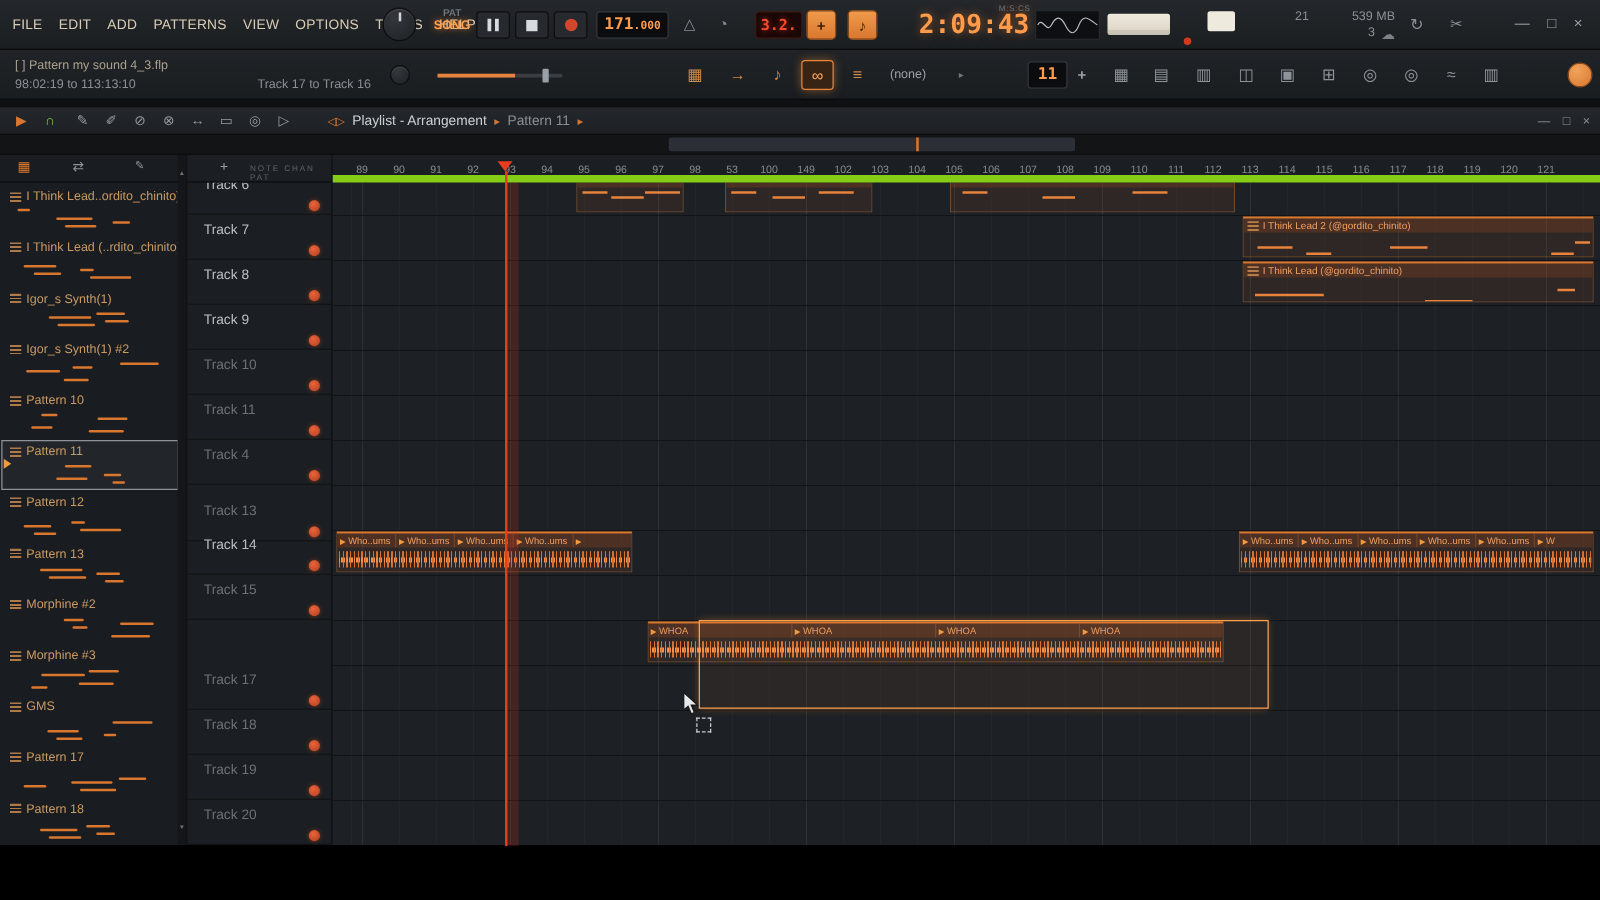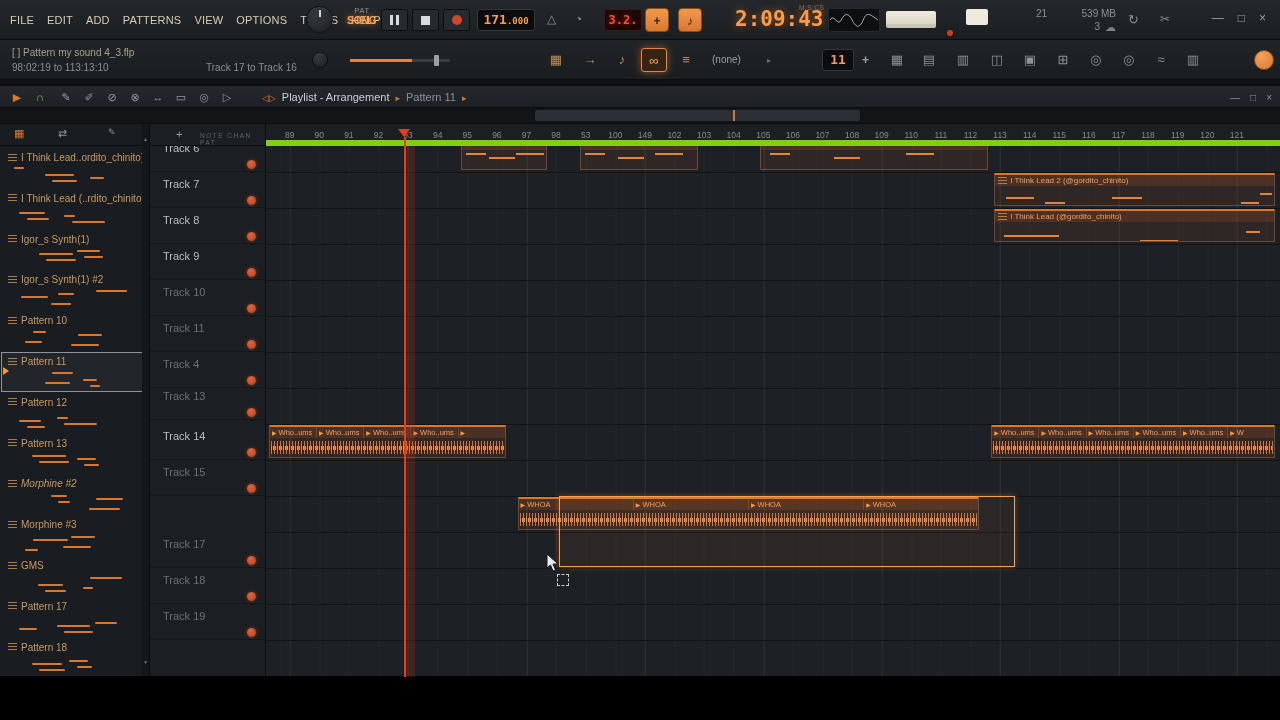--- a/index.html
+++ b/index.html
@@ -331,21 +331,21 @@
               <span class="pk-ico"></span>
               <span>Pattern 13</span>
             </div>
             <div class="pk-prev">
               <i style="left: 59%; top: 13px; width: 15px;"></i>
               <i style="left: 22%; top: 10px; width: 30px;"></i>
               <i style="left: 53%; top: 7px; width: 19px;"></i>
               <i style="left: 16%; top: 4px; width: 34px;"></i>
             </div>
           </div>
-          <div class="pk-item" style="top: 326.4px; font-style: italic;">
+          <div class="pk-item" style="top: 326.4px;">
             <div class="pk-name">
               <span class="pk-ico"></span>
               <span>Morphine #2</span>
             </div>
             <div class="pk-prev">
               <i style="left: 38%; top: 10px; width: 12px;"></i>
               <i style="left: 69%; top: 7px; width: 27px;"></i>
               <i style="left: 32%; top: 4px; width: 16px;"></i>
               <i style="left: 63%; top: 17px; width: 31px;"></i>
             </div>
@@ -429,21 +429,21 @@
             <span class="th-dot"></span>
           </div>
           <div class="th-row" style="top: 180px;">
             <span class="th-name">Track 11</span>
             <span class="th-dot"></span>
           </div>
           <div class="th-row" style="top: 216px;">
             <span class="th-name">Track 4</span>
             <span class="th-dot"></span>
           </div>
-          <div class="th-row" style="top: 248px;">
+          <div class="th-row" style="top: 261px;">
             <span class="th-name">Track 13</span>
             <span class="th-dot"></span>
           </div>
           <div class="th-row bright" style="top: 288px;">
             <span class="th-name">Track 14</span>
             <span class="th-dot"></span>
           </div>
           <div class="th-row" style="top: 324px;">
             <span class="th-name">Track 15</span>
             <span class="th-dot"></span>
@@ -451,20 +451,24 @@
           <div class="th-row" style="top: 396px;">
             <span class="th-name">Track 17</span>
             <span class="th-dot"></span>
           </div>
           <div class="th-row" style="top: 432px;">
             <span class="th-name">Track 18</span>
             <span class="th-dot"></span>
           </div>
           <div class="th-row" style="top: 468px;">
             <span class="th-name">Track 19</span>
+            <span class="th-dot"></span>
+          </div>
+          <div class="th-row" style="top: 504px;">
+            <span class="th-name">Track 20</span>
             <span class="th-dot"></span>
           </div>
         </div>
     </div>
 
     <div class="grid">
       <div class="g-rows"></div>
       <div class="g-ruler">
           <span class="g-bar-num" style="left: 23.68px;">89</span>
           <span class="g-bar-num" style="left: 53.28px;">90</span>

